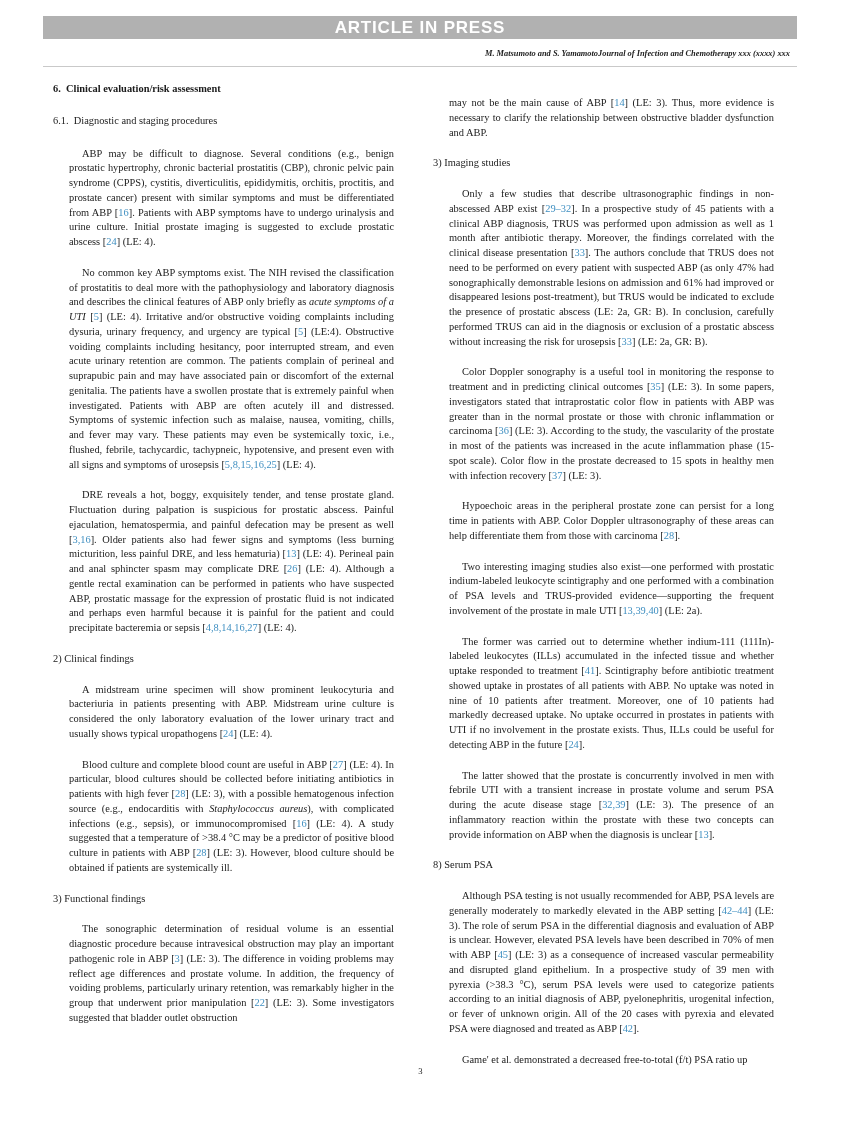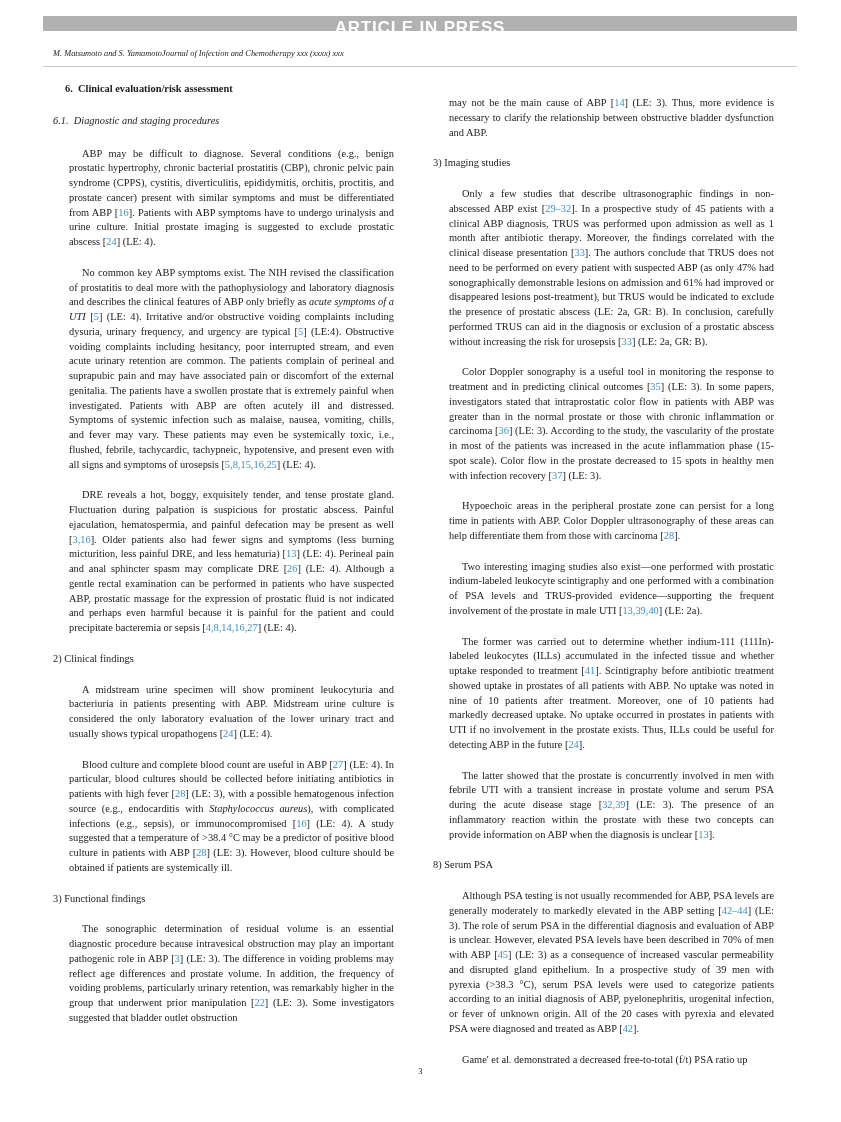--- a/index.html
+++ b/index.html
@@ -5,36 +5,37 @@
   html,body{margin:0;padding:0;background:#ffffff;}
   .page{
     position:relative;
     width:841px;height:1122px;
     background:#ffffff;
     font-family:"Liberation Serif", serif;
     color:#1b1b1b;
     overflow:hidden;
   }
   .banner{
-    position:absolute;top:16px;left:43px;right:44px;height:15px;
+    position:absolute;top:16px;left:43px;right:44px;height:23px;
     background:var(--banner-bg,#b1b1b1);
     color:#ffffff;
     font-family:"Liberation Sans", sans-serif;
     font-weight:bold;
     font-size:17px;
     line-height:23px;
     text-align:center;
     letter-spacing:0.8px;
   }
   .meta-row{
     position:absolute;top:49px;left:53px;right:51px;
-    display:flex;justify-content:flex-start;
+    display:flex;justify-content:flex-end;
     font-style:italic;
     font-size:8.4px;
     color:#222;
+    font-weight:bold;
   }
   .header-rule{
     position:absolute;top:66px;left:43px;right:44px;
     border-top:1px solid #c9c9c9;
     height:0;
   }
   .content{
     position:absolute;top:80px;left:53px;right:51px;height:992px;
     display:flex;
     column-gap:23px;
@@ -42,24 +43,23 @@
   }
   .col{
     width:357px;
     font-size:10.4px;
     line-height:14.75px;
     overflow:hidden;
   }
   .blk{margin:16px;}
   .section-heading{
     font-weight:bold;
-    margin:2px 0 17px 12px;
+    margin:2px 0 17px 0;
   }
   .subsection-heading{
-    font-style:italic;
     margin:9px 0 18px 0;
   }
   .list-heading{
     margin:13px 0 14px 0;
   }
   .paragraph{
     text-align:justify;
     text-indent:13px;
   }
   .paragraph-noindent{

